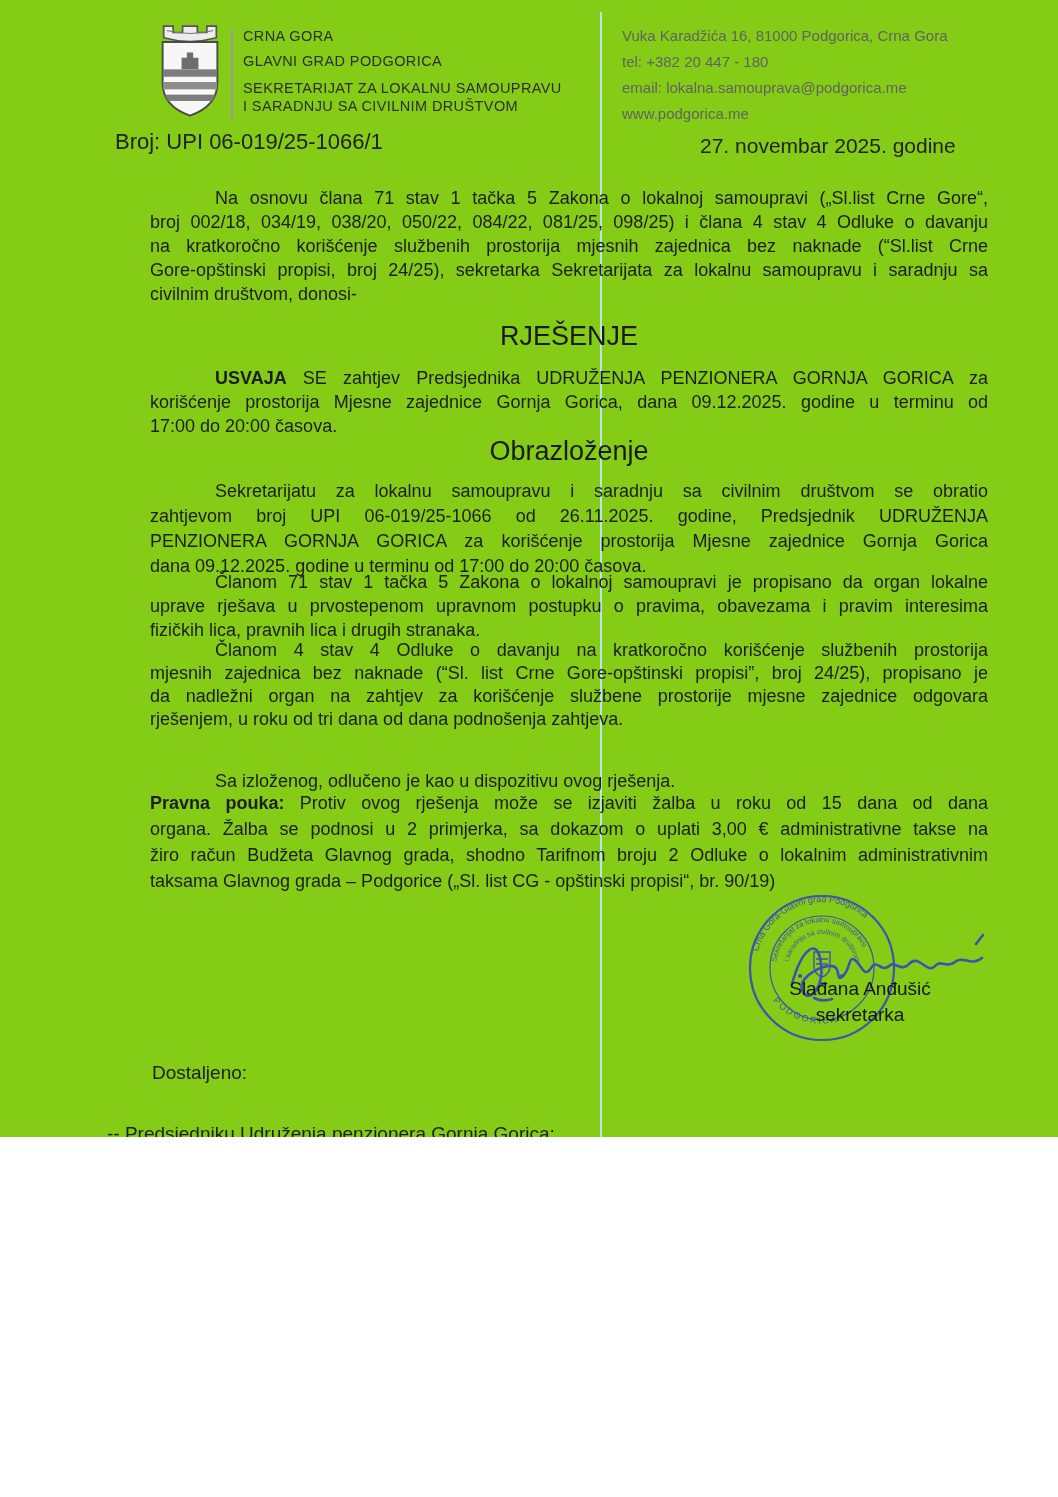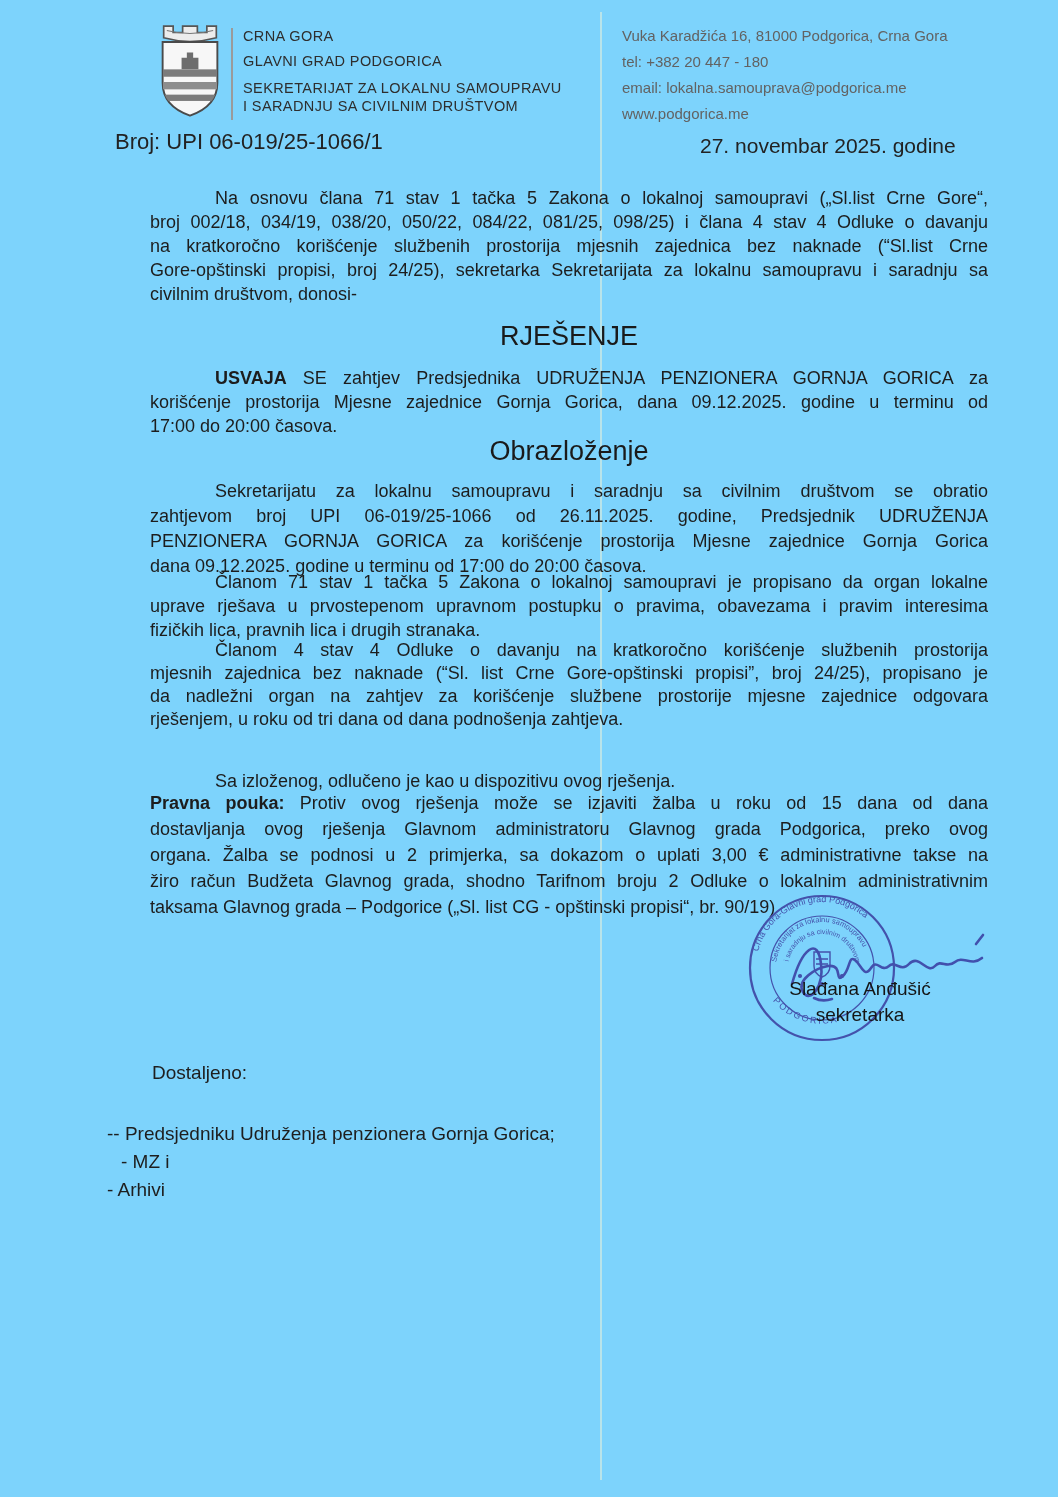--- a/index.html
+++ b/index.html
@@ -1,17 +1,17 @@
 <!DOCTYPE html>
 <html><head>
 <meta charset="utf-8">
 <style>
   html,body { margin:0; padding:0; background:#ffffff; }
   .page {
-    position:relative; width:1058px; height:1497px; background:#7dd3fc;
+    position:relative; width:1058px; height:1137px; background:#84cc16;
     font-family:"Liberation Sans", sans-serif; color:#1e1e1e; overflow:hidden;
   }
   .abs { position:absolute; }
   
   .scan-line { left:600px; top:12px; width:2px; height:1468px; background:#b9e4ea; z-index:1; }
   
   .org-block { left:243px; top:28px; width:360px; z-index:2; color:#2e2e2e; }
   .org-l { font-size:14.5px; letter-spacing:0.4px; }
   .org-l1 { margin-bottom:9px; }
   .org-l2 { margin-bottom:11px; }
@@ -109,21 +109,20 @@
       <div class="jl jl-ind"><span>Članom 4 stav 4 Odluke o davanju na kratkoročno korišćenje službenih prostorija</span></div>
       <div class="jl"><span>mjesnih zajednica bez naknade (“Sl. list Crne Gore-opštinski propisi”, broj 24/25), propisano je</span></div>
       <div class="jl"><span>da nadležni organ na zahtjev za korišćenje službene prostorije mjesne zajednice odgovara</span></div>
       <div class="jl jl-last"><span>rješenjem, u roku od tri dana od dana podnošenja zahtjeva.</span></div>
     </div>
   <div class="abs para" style="top:769px; --lh:24px;">
       <div class="jl jl-last jl-ind"><span>Sa izloženog, odlučeno je kao u dispozitivu ovog rješenja.</span></div>
     </div>
   <div class="abs para" style="top:790px; --lh:26px;">
       <div class="jl"><b>Pravna pouka:</b><span> Protiv ovog rješenja može se izjaviti žalba u roku od 15 dana od dana</span></div>
-      <div class="jl"><span>dostavljanja ovog rješenja Glavnom administratoru Glavnog grada Podgorica, preko ovog</span></div>
       <div class="jl"><span>organa. Žalba se podnosi u 2 primjerka, sa dokazom o uplati 3,00 € administrativne takse na</span></div>
       <div class="jl"><span>žiro račun Budžeta Glavnog grada, shodno Tarifnom broju 2 Odluke o lokalnim administrativnim</span></div>
       <div class="jl jl-last"><span>taksama Glavnog grada – Podgorice („Sl. list CG - opštinski propisi“, br. 90/19)</span></div>
     </div>
 
   <svg class="abs stamp-svg" viewBox="0 0 280 175">
     <g stroke="#4452ab" fill="none">
       <circle cx="92" cy="88" r="72" stroke-width="2.2"></circle>
       <circle cx="92" cy="88" r="52" stroke-width="1.2"></circle>
     </g>

